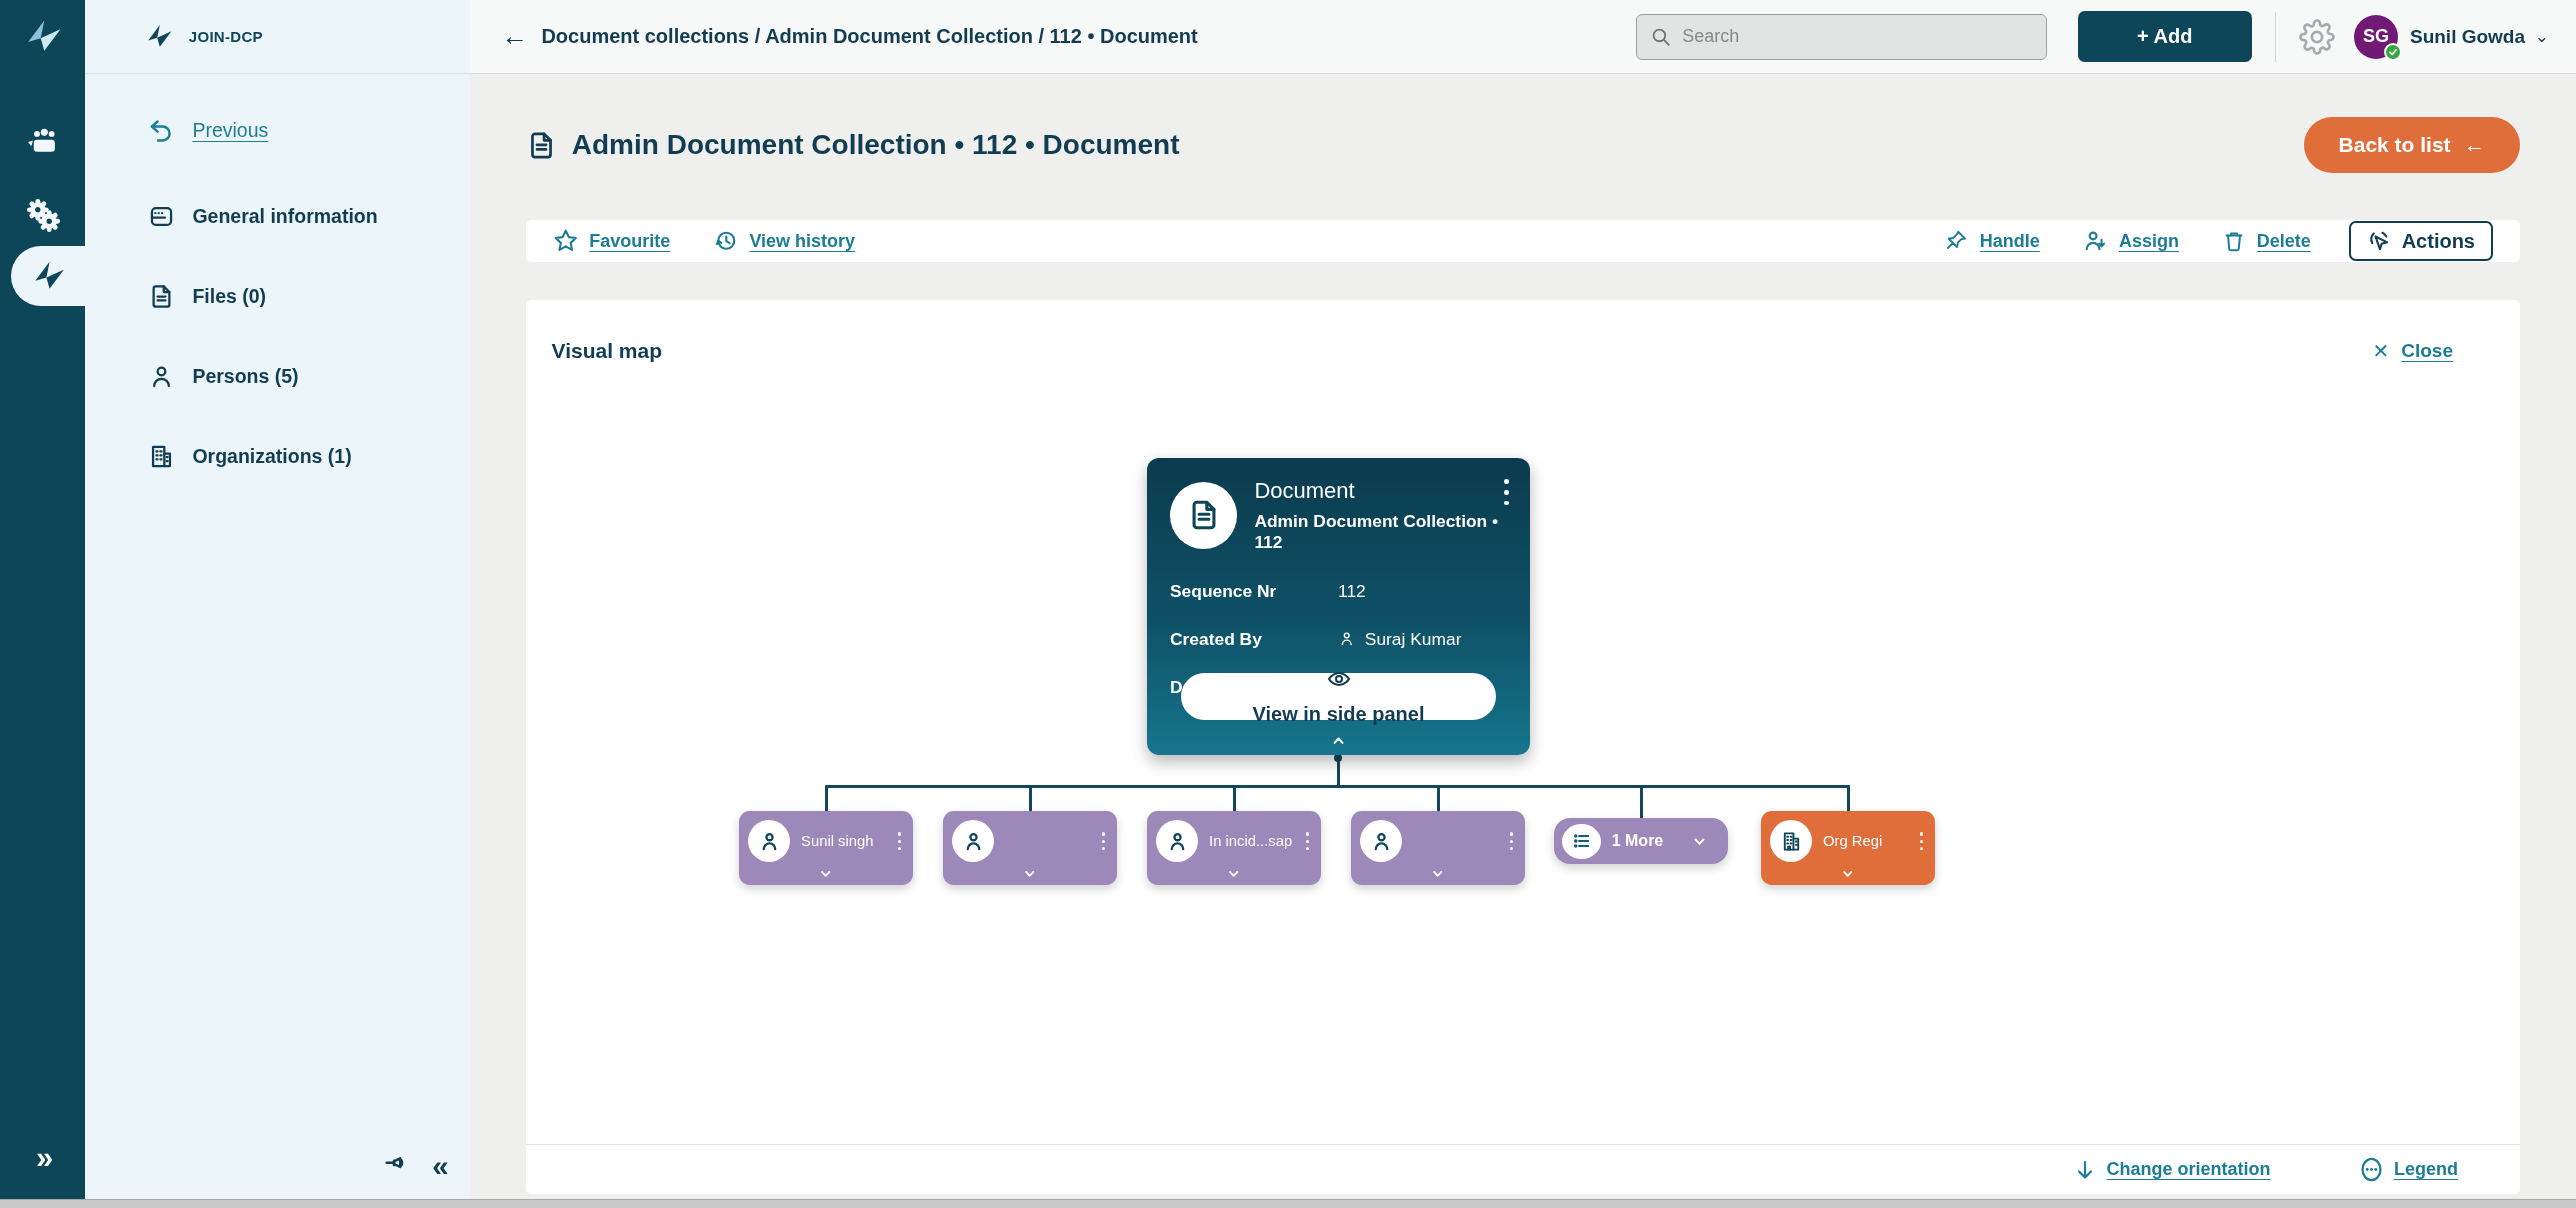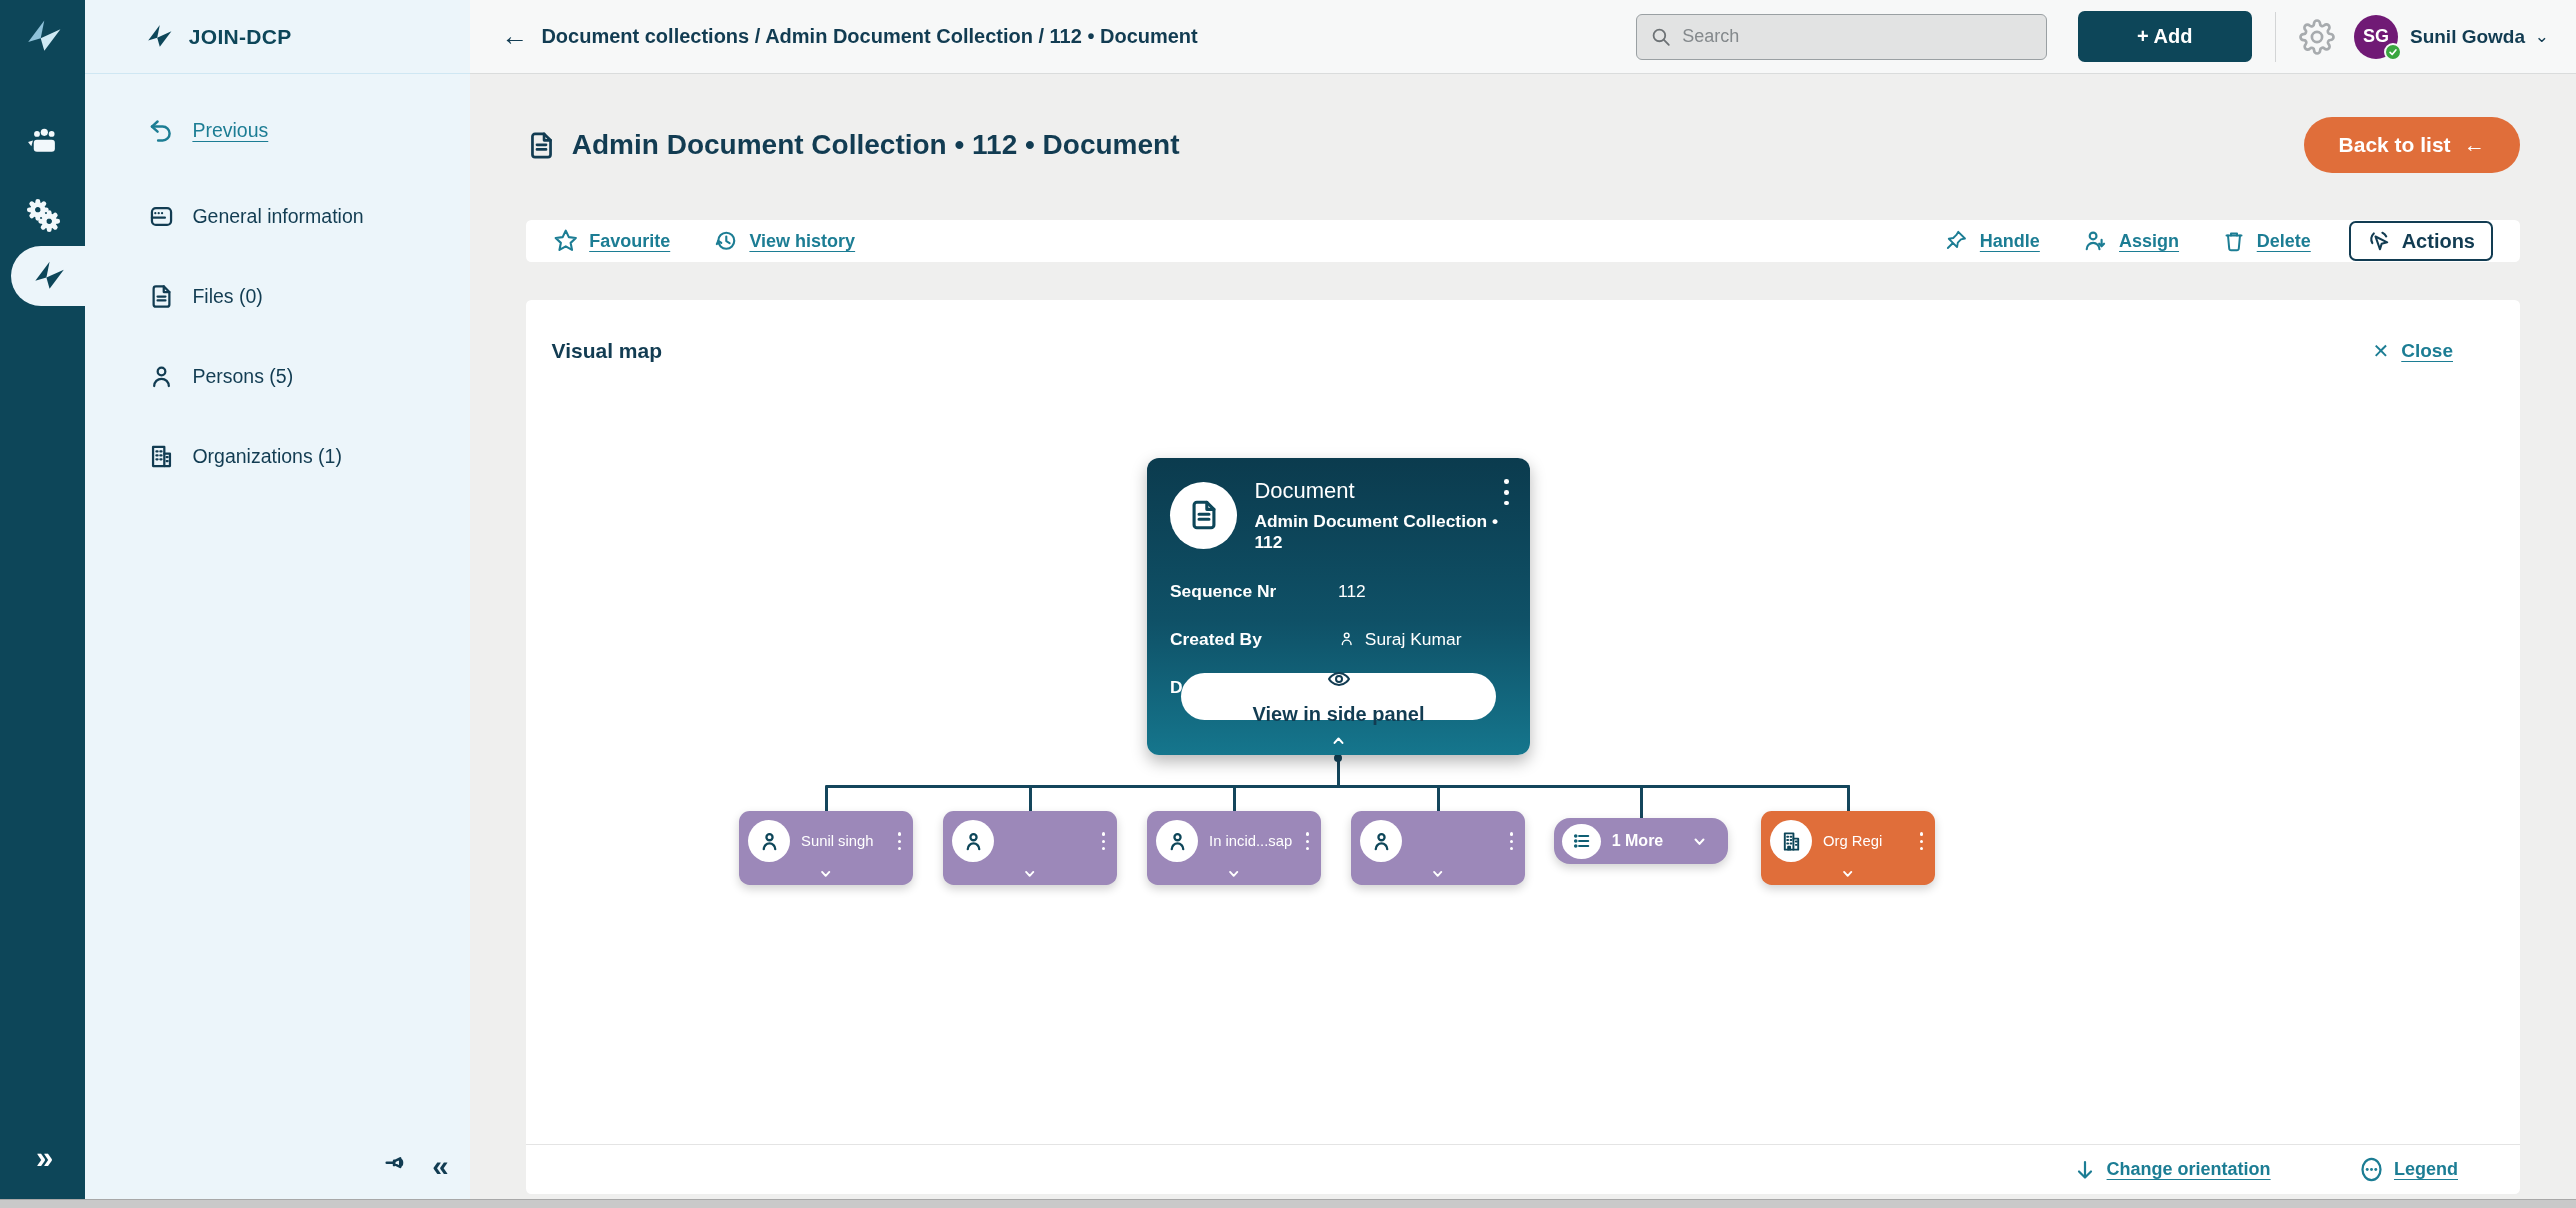--- a/index.html
+++ b/index.html
@@ -12,24 +12,24 @@
   
   #rail { position:absolute; left:0; top:0; width:85px; height:1199px; background:#0d4659; z-index:5; }
   .rail-logo { position:absolute; left:21px; top:14.8px; }
   .rail-ic { position:absolute; left:23.5px; color:#f2f8fb; }
   .rail-active-blob { position:absolute; left:10.7px; top:246px; width:75px; height:60px; background:#ecf5fa; border-radius:30px 0 0 30px; display:flex; align-items:center; justify-content:center; }
   .rail-expand { position:absolute; left:0; width:85px; bottom:23px; text-align:center; color:#fff; font-size:31px; font-weight:bold; letter-spacing:-4px; cursor:pointer; }
 
   
   #sidebar { position:absolute; left:85px; top:0; width:385px; height:1199px; background:#ecf5fa; }
   .sb-brand { height:74px; display:flex; align-items:center; gap:14.8px; padding-left:58px; border-bottom:1.3px solid #cfe7f3; }
-  .sb-brand-name { font-size:21px; font-weight:bold; color:#0d4659; letter-spacing:0.3px; }
+  .sb-brand-name { font-size:15px; font-weight:bold; color:#0d4659; letter-spacing:0.3px; }
   .sb-nav { padding-top:32px; }
   .sb-item { display:flex; align-items:center; gap:17.4px; padding-left:63px; height:48px; margin-bottom:32px; font-size:19.5px; color:#123c52; cursor:pointer; }
-  .sb-item .lbl { font-weight:400; }
+  .sb-item .lbl { font-weight:700; }
   .sb-prev { color:#1c7d94; margin-bottom:38px; }
   .sb-prev .lbl { text-decoration:underline; text-underline-offset:4px; font-weight:500; }
   .sb-item.active { background:#0d4659; color:#fff; margin:0 13.4px 32px 12px; padding-left:51px; border-radius:9.4px; height:64px; }
   .sb-bottom { position:absolute; right:24px; bottom:19px; display:flex; align-items:center; gap:20px; color:#123c52; }
   .sb-collapse { font-size:29.5px; font-weight:bold; letter-spacing:-2.7px; cursor:pointer; line-height:1; }
 
   
   #header { position:absolute; left:470px; top:0; right:0; height:74px; background:#f7f8f8; border-bottom:1.3px solid #dadcdc; display:flex; align-items:center; }
   .back-arrow { font-size:27px; color:#123c52; margin-left:31px; cursor:pointer; }
   .breadcrumb { font-size:20px; font-weight:bold; color:#123c52; margin-left:13.4px; }

